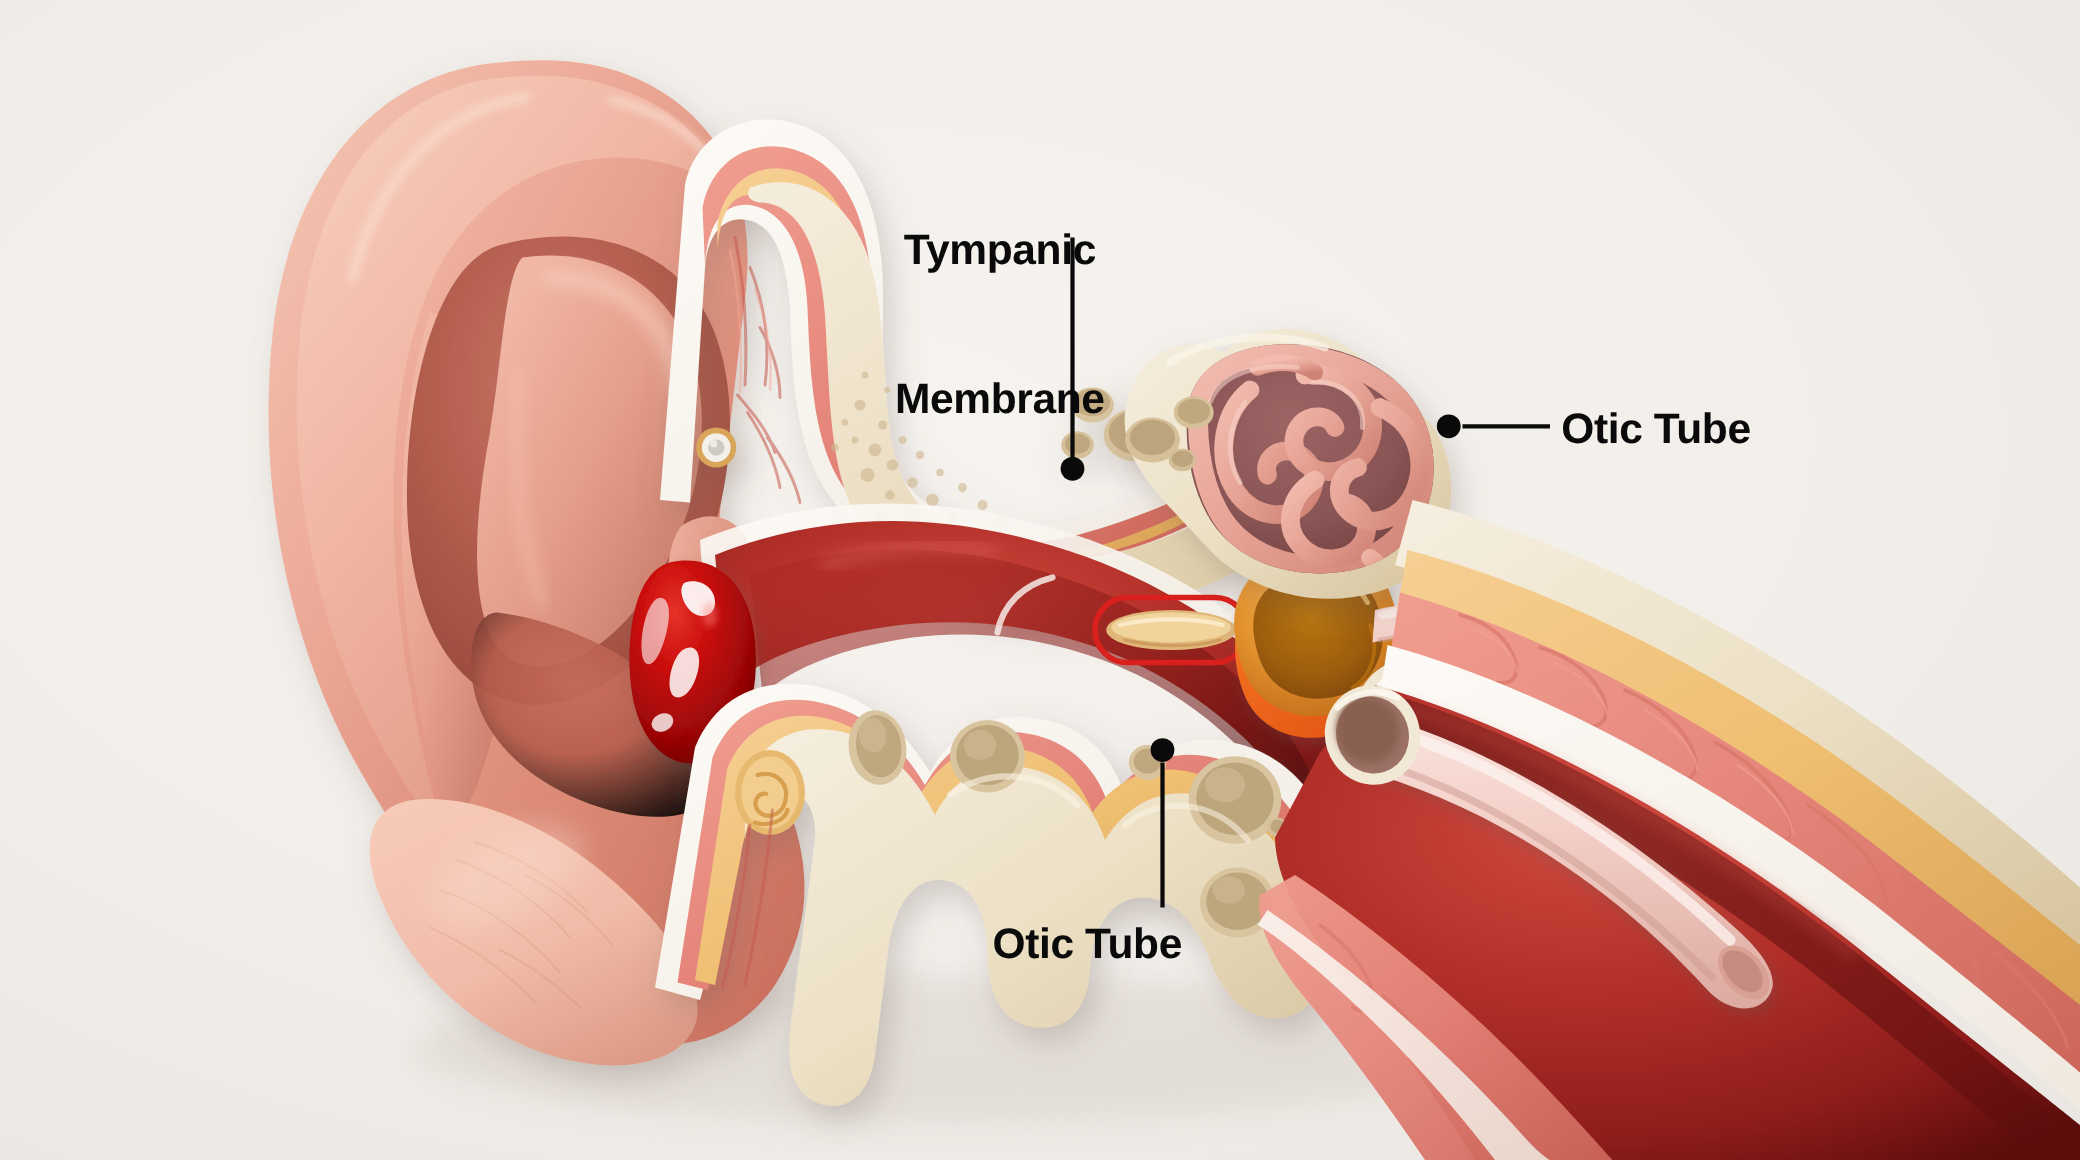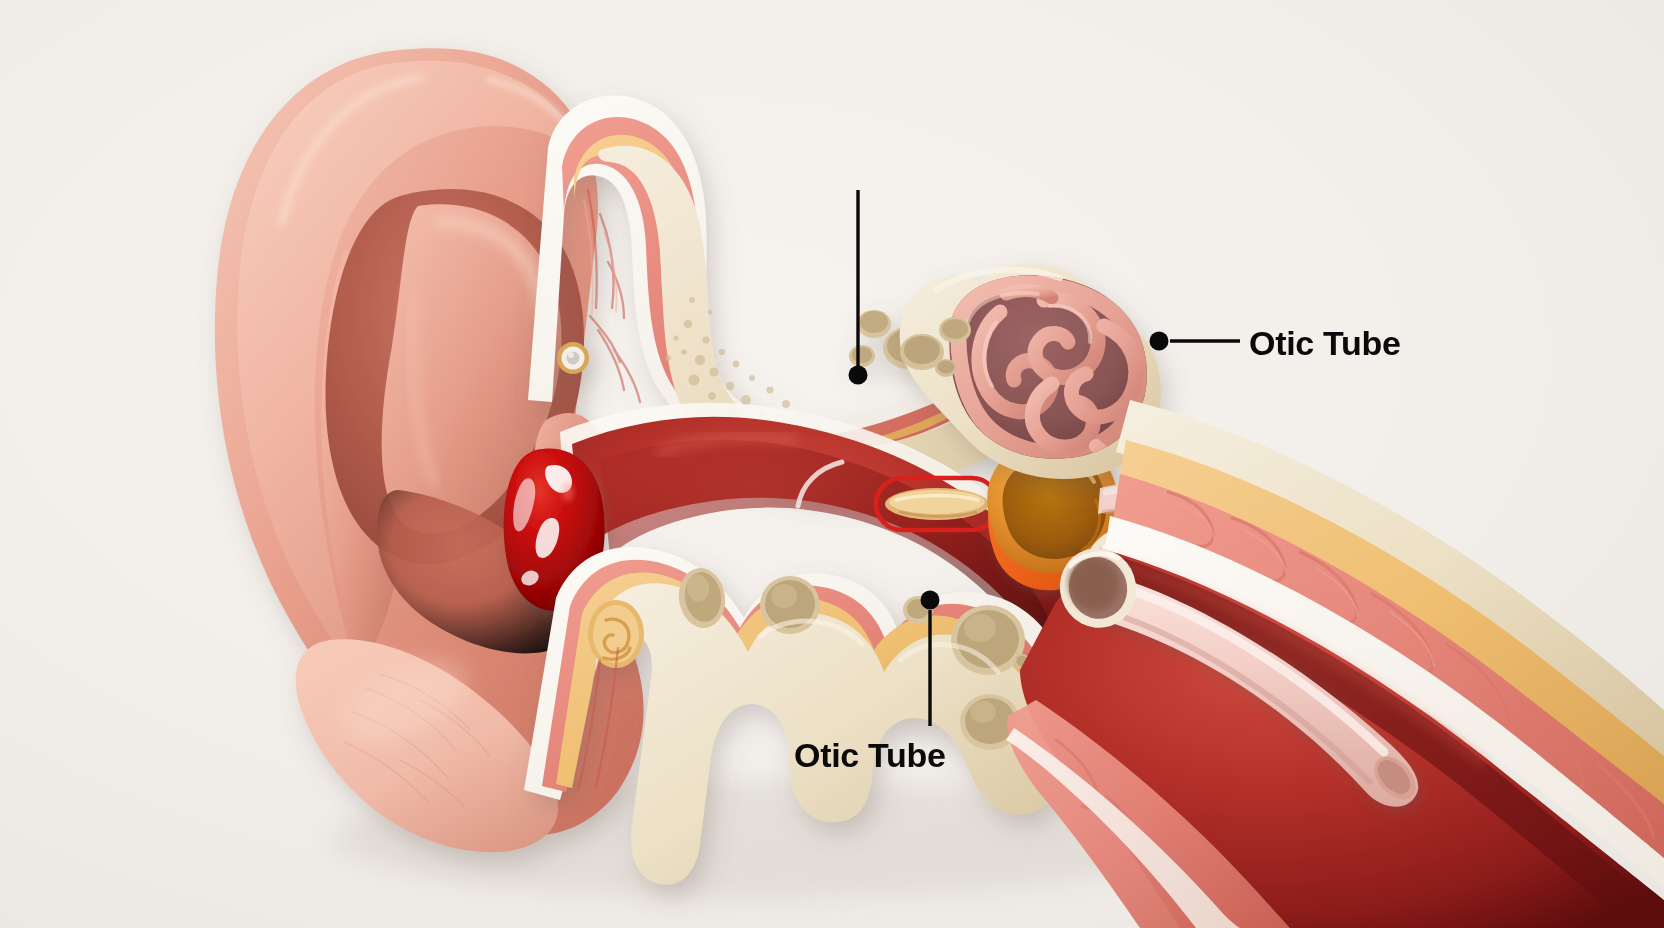--- a/index.html
+++ b/index.html
@@ -751,18 +751,22 @@
         <line x1="1240" y1="341" x2="1170" y2="341"></line>
         <circle cx="1159" cy="341" r="9.5" stroke="none"></circle>
 
         <line x1="930" y1="726" x2="930" y2="610"></line>
         <circle cx="930" cy="600" r="9.5" stroke="none"></circle>
       </g>
 
     </g>
   </svg>
 
+  <div class="label" id="label-tympanic-membrane">
+    <div>Tympanic</div>
+    <div>Membrane</div>
+  </div>
 
   <div class="label" id="label-otic-tube-right">Otic Tube</div>
 
   <div class="label" id="label-otic-tube-bottom">Otic Tube</div>
 
 </div>
 
 </body></html>

